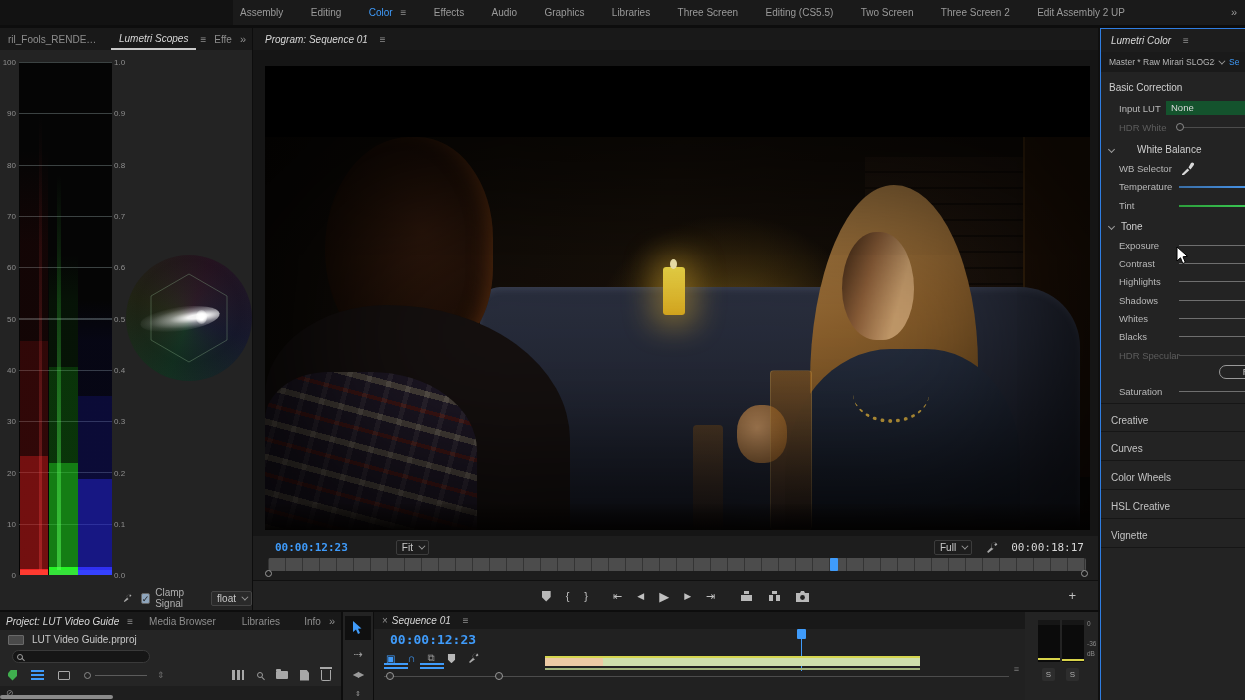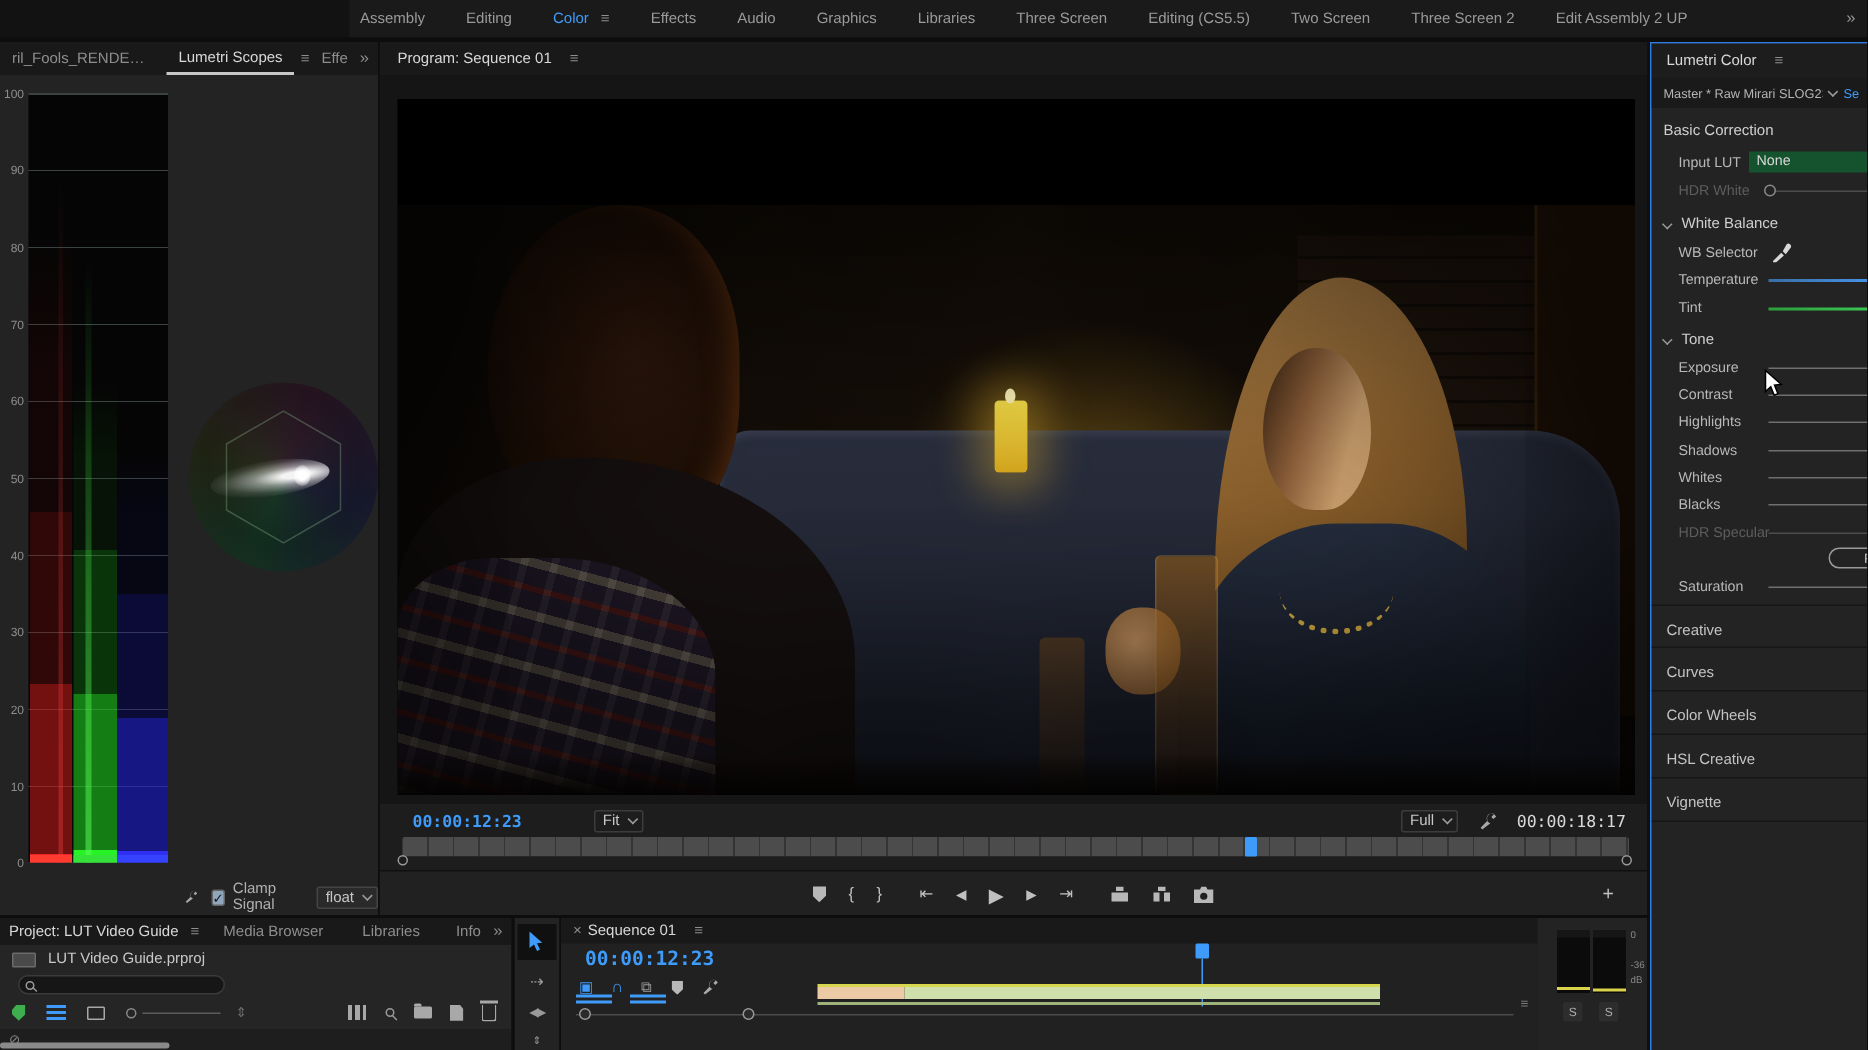--- a/index.html
+++ b/index.html
@@ -6,21 +6,21 @@
   html,body { background:#000; }
   body { font-family:"Liberation Sans", sans-serif; }
   #app {
     position:relative; width:1245px; height:700px; overflow:hidden;
     background:#101010; color:#bbb; font-size:10px;
   }
   .abs { position:absolute; }
   .panel { position:absolute; background:#232323; overflow:hidden; }
   .tabbar { position:absolute; left:0; right:0; top:0; height:22px; background:#191919; display:flex; align-items:center; }
   .tab { color:#8e8e8e; padding:0 8px; white-space:nowrap; font-size:10px; }
-  .tab.active { color:#d8d8d8; }
+  .tab.active { color:#d8d8d8;font-style:italic; }
   .menu-glyph { color:#8e8e8e; font-size:10px; margin-left:4px; }
   .overflow-glyph { color:#8e8e8e; font-size:11px; margin-left:auto; margin-right:6px; }
   .chev { display:inline-block; width:5px; height:5px; border-right:1px solid #9a9a9a; border-bottom:1px solid #9a9a9a; transform:rotate(45deg) translateY(-2px); }
   .mono { font-family:"DejaVu Sans Mono", monospace; }
 
   
   #topbar { position:absolute; left:0; top:0; width:1245px; height:25px; background:#1a1a1a; display:flex; align-items:center; }
   #topbar-left { position:absolute; left:0; top:0; width:233px; height:25px; background:#121212; }
   #ws-tabs { position:absolute; left:240px; top:0; right:120px; height:25px; display:flex; align-items:center; justify-content:space-between; }
   .ws-tab { color:#9a9a9a; font-size:10px; white-space:nowrap; }
@@ -179,20 +179,33 @@
       <span class="scale-num" style="top:154px;text-align:right">70</span>
       <span class="scale-num" style="top:205px;text-align:right">60</span>
       <span class="scale-num" style="top:257px;text-align:right">50</span>
       <span class="scale-num" style="top:308px;text-align:right">40</span>
       <span class="scale-num" style="top:359px;text-align:right">30</span>
       <span class="scale-num" style="top:411px;text-align:right">20</span>
       <span class="scale-num" style="top:462px;text-align:right">10</span>
       <span class="scale-num" style="top:513px;text-align:right">0</span>
     </div>
 
+    <div class="scale-col" style="left:114px;width:20px">
+      <span class="scale-num" style="top:0">1.0</span>
+      <span class="scale-num" style="top:51px">0.9</span>
+      <span class="scale-num" style="top:103px">0.8</span>
+      <span class="scale-num" style="top:154px">0.7</span>
+      <span class="scale-num" style="top:205px">0.6</span>
+      <span class="scale-num" style="top:257px">0.5</span>
+      <span class="scale-num" style="top:308px">0.4</span>
+      <span class="scale-num" style="top:359px">0.3</span>
+      <span class="scale-num" style="top:411px">0.2</span>
+      <span class="scale-num" style="top:462px">0.1</span>
+      <span class="scale-num" style="top:513px">0.0</span>
+    </div>
 
     <div id="vectorscope">
       <div class="vs-tint"></div>
       <svg width="126" height="126" style="position:absolute;left:0;top:0">
         <polygon points="101,41 101,85 63,107 25,85 25,41 63,19" fill="none" stroke="rgba(140,180,140,.35)" stroke-width="1"></polygon>
       </svg>
       <div class="vs-comet"></div>
       <div class="vs-core"></div>
     </div>
 
@@ -311,21 +324,21 @@
 
     <div class="lum-row" style="top:90px">
       <span class="lum-label dim">HDR White</span>
       <span class="slider" style="background:#4c4c4c">
           <span class="knob" style="left:-3px;border-color:#8a8a8a"></span>
         </span>
     </div>
 
     <div class="lum-row" style="top:112px">
       <span class="sec-chev"></span>
-      <span class="lum-header" style="margin-left:7px">White Balance</span>
+      <span class="lum-header" style="margin-left:23px">White Balance</span>
     </div>
 
     <div class="lum-row" style="top:131px">
       <span class="lum-label">WB Selector</span>
       <svg class="mini-svg" style="position:absolute;left:80px;top:2px" width="13" height="13" viewBox="0 0 13 13">
         <path d="M1 12 l5.5-5.5 1.8 1.8 L3 13 H1z M7.5 5.5 L9.5 7.5 L12.5 3.5 A1.5 1.5 0 0 0 10 1 Z" fill="#d8d8d8"></path>
       </svg>
     </div>
 
     <div class="lum-row" style="top:149px">

